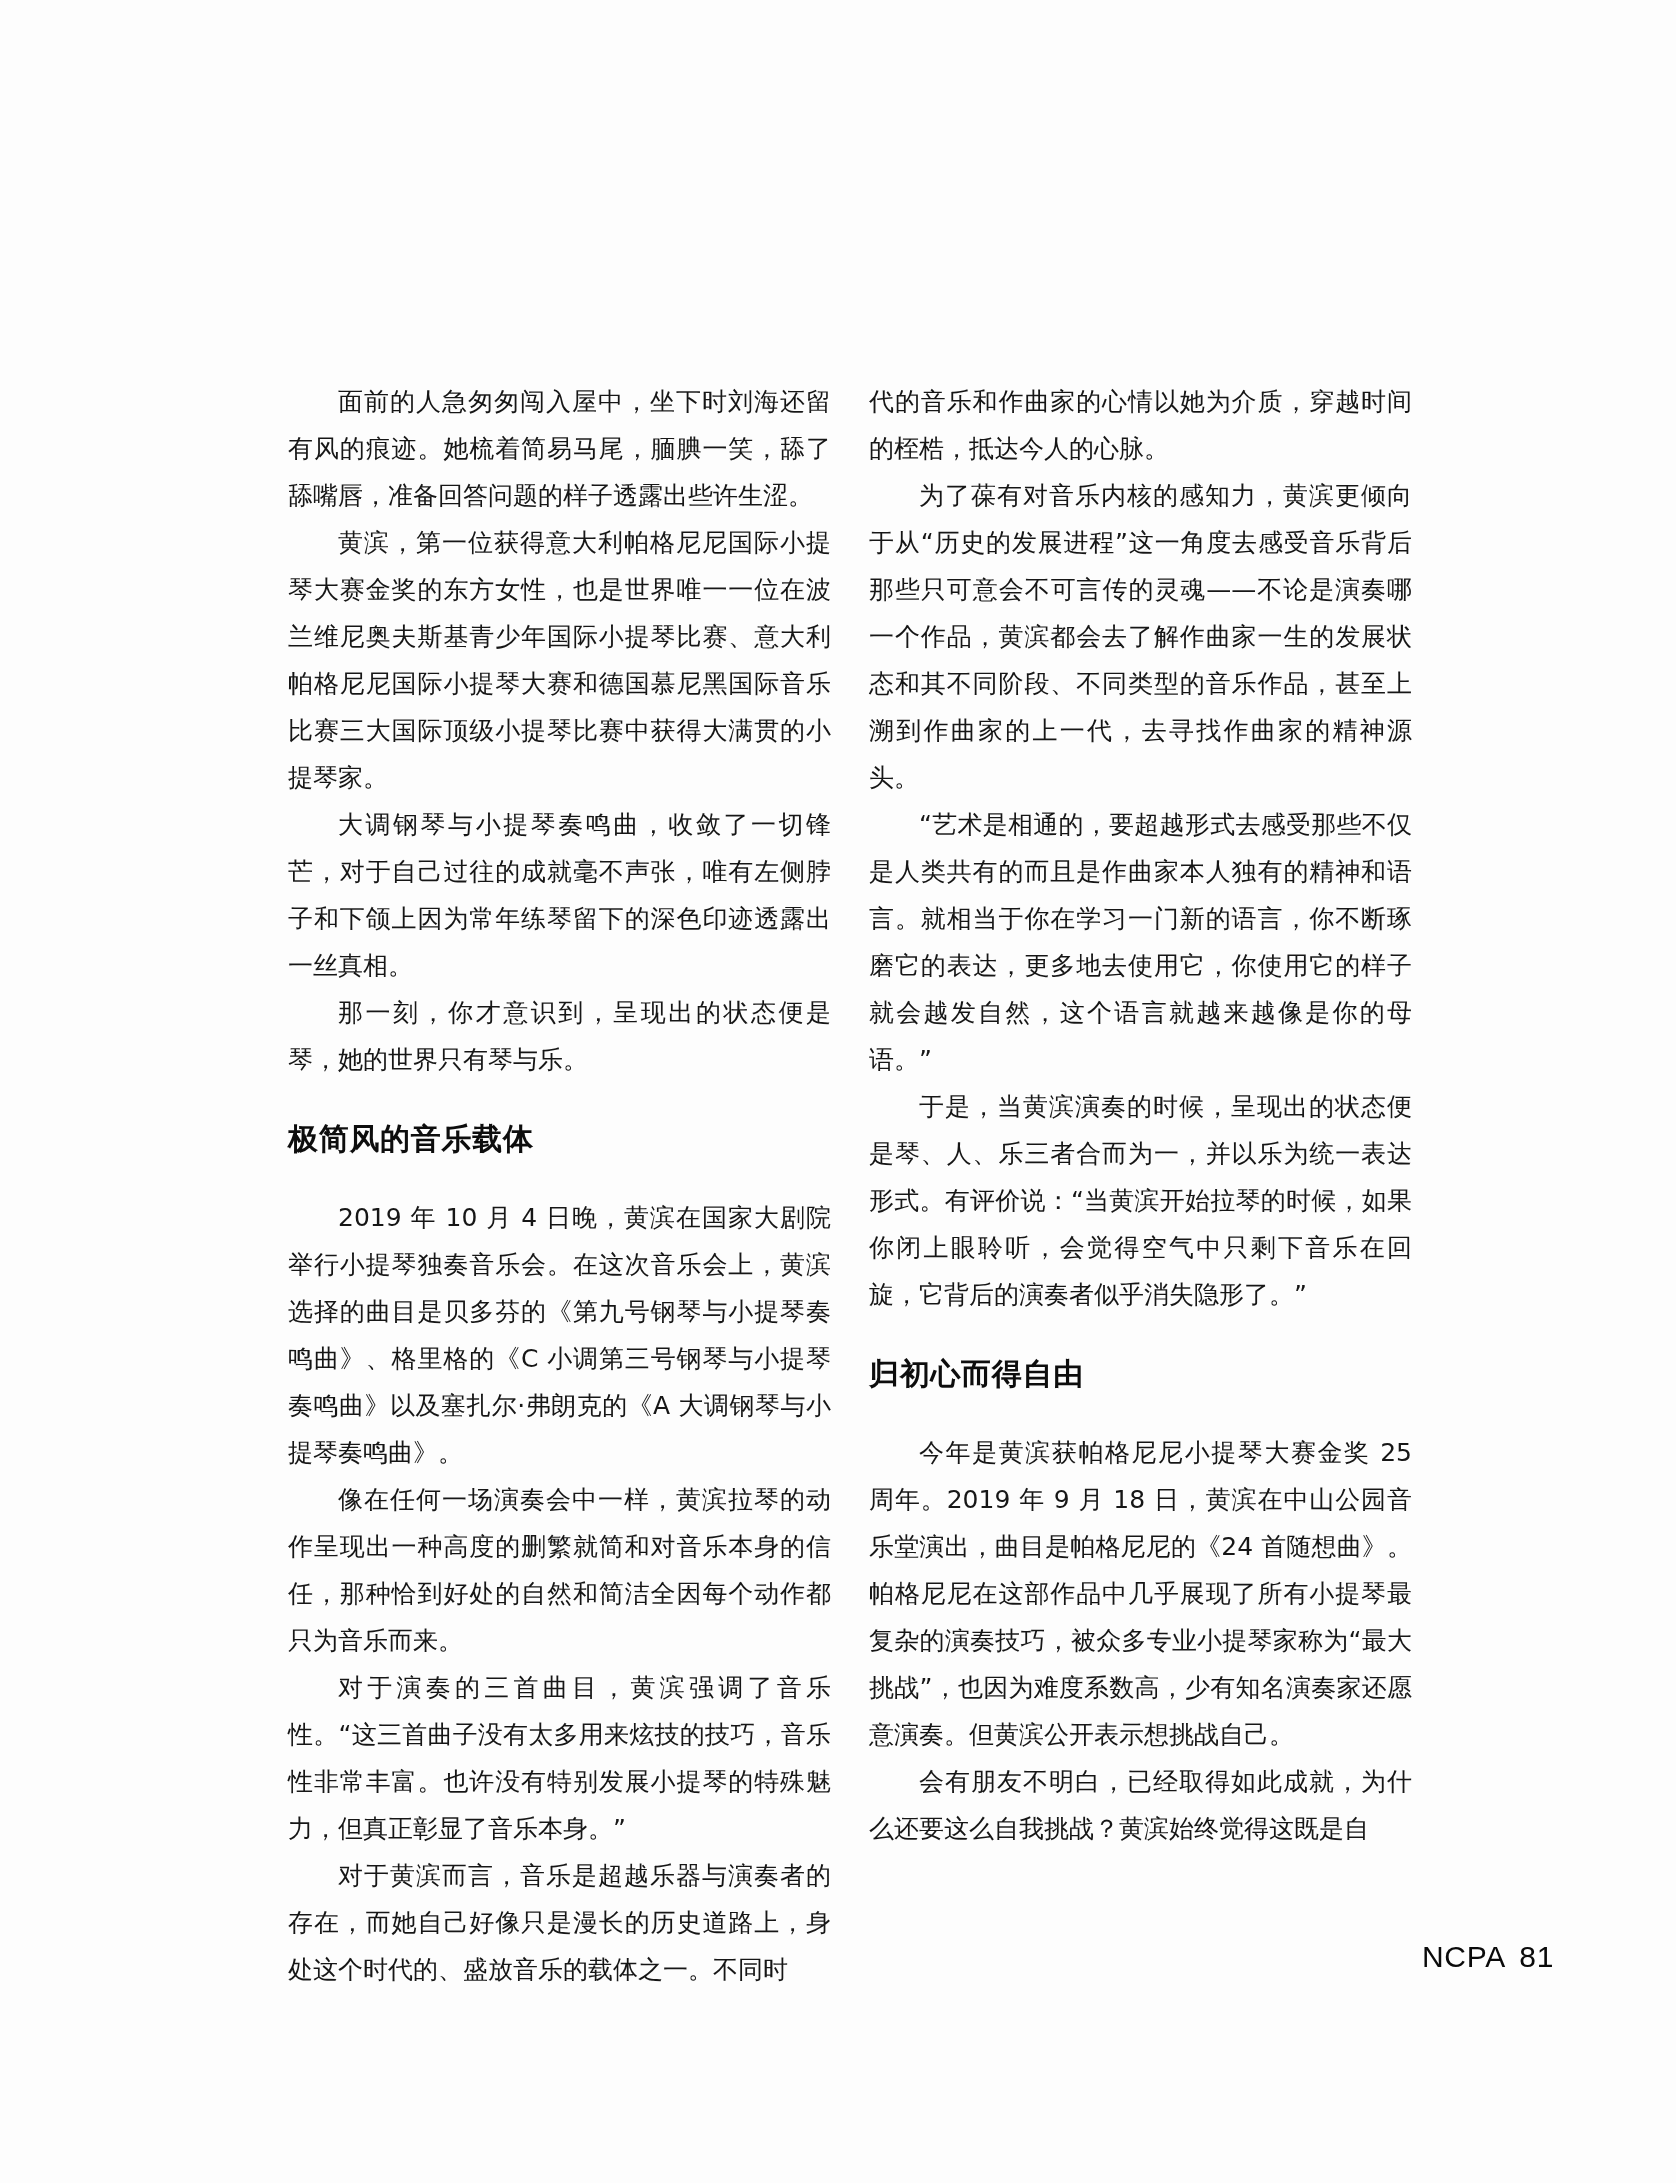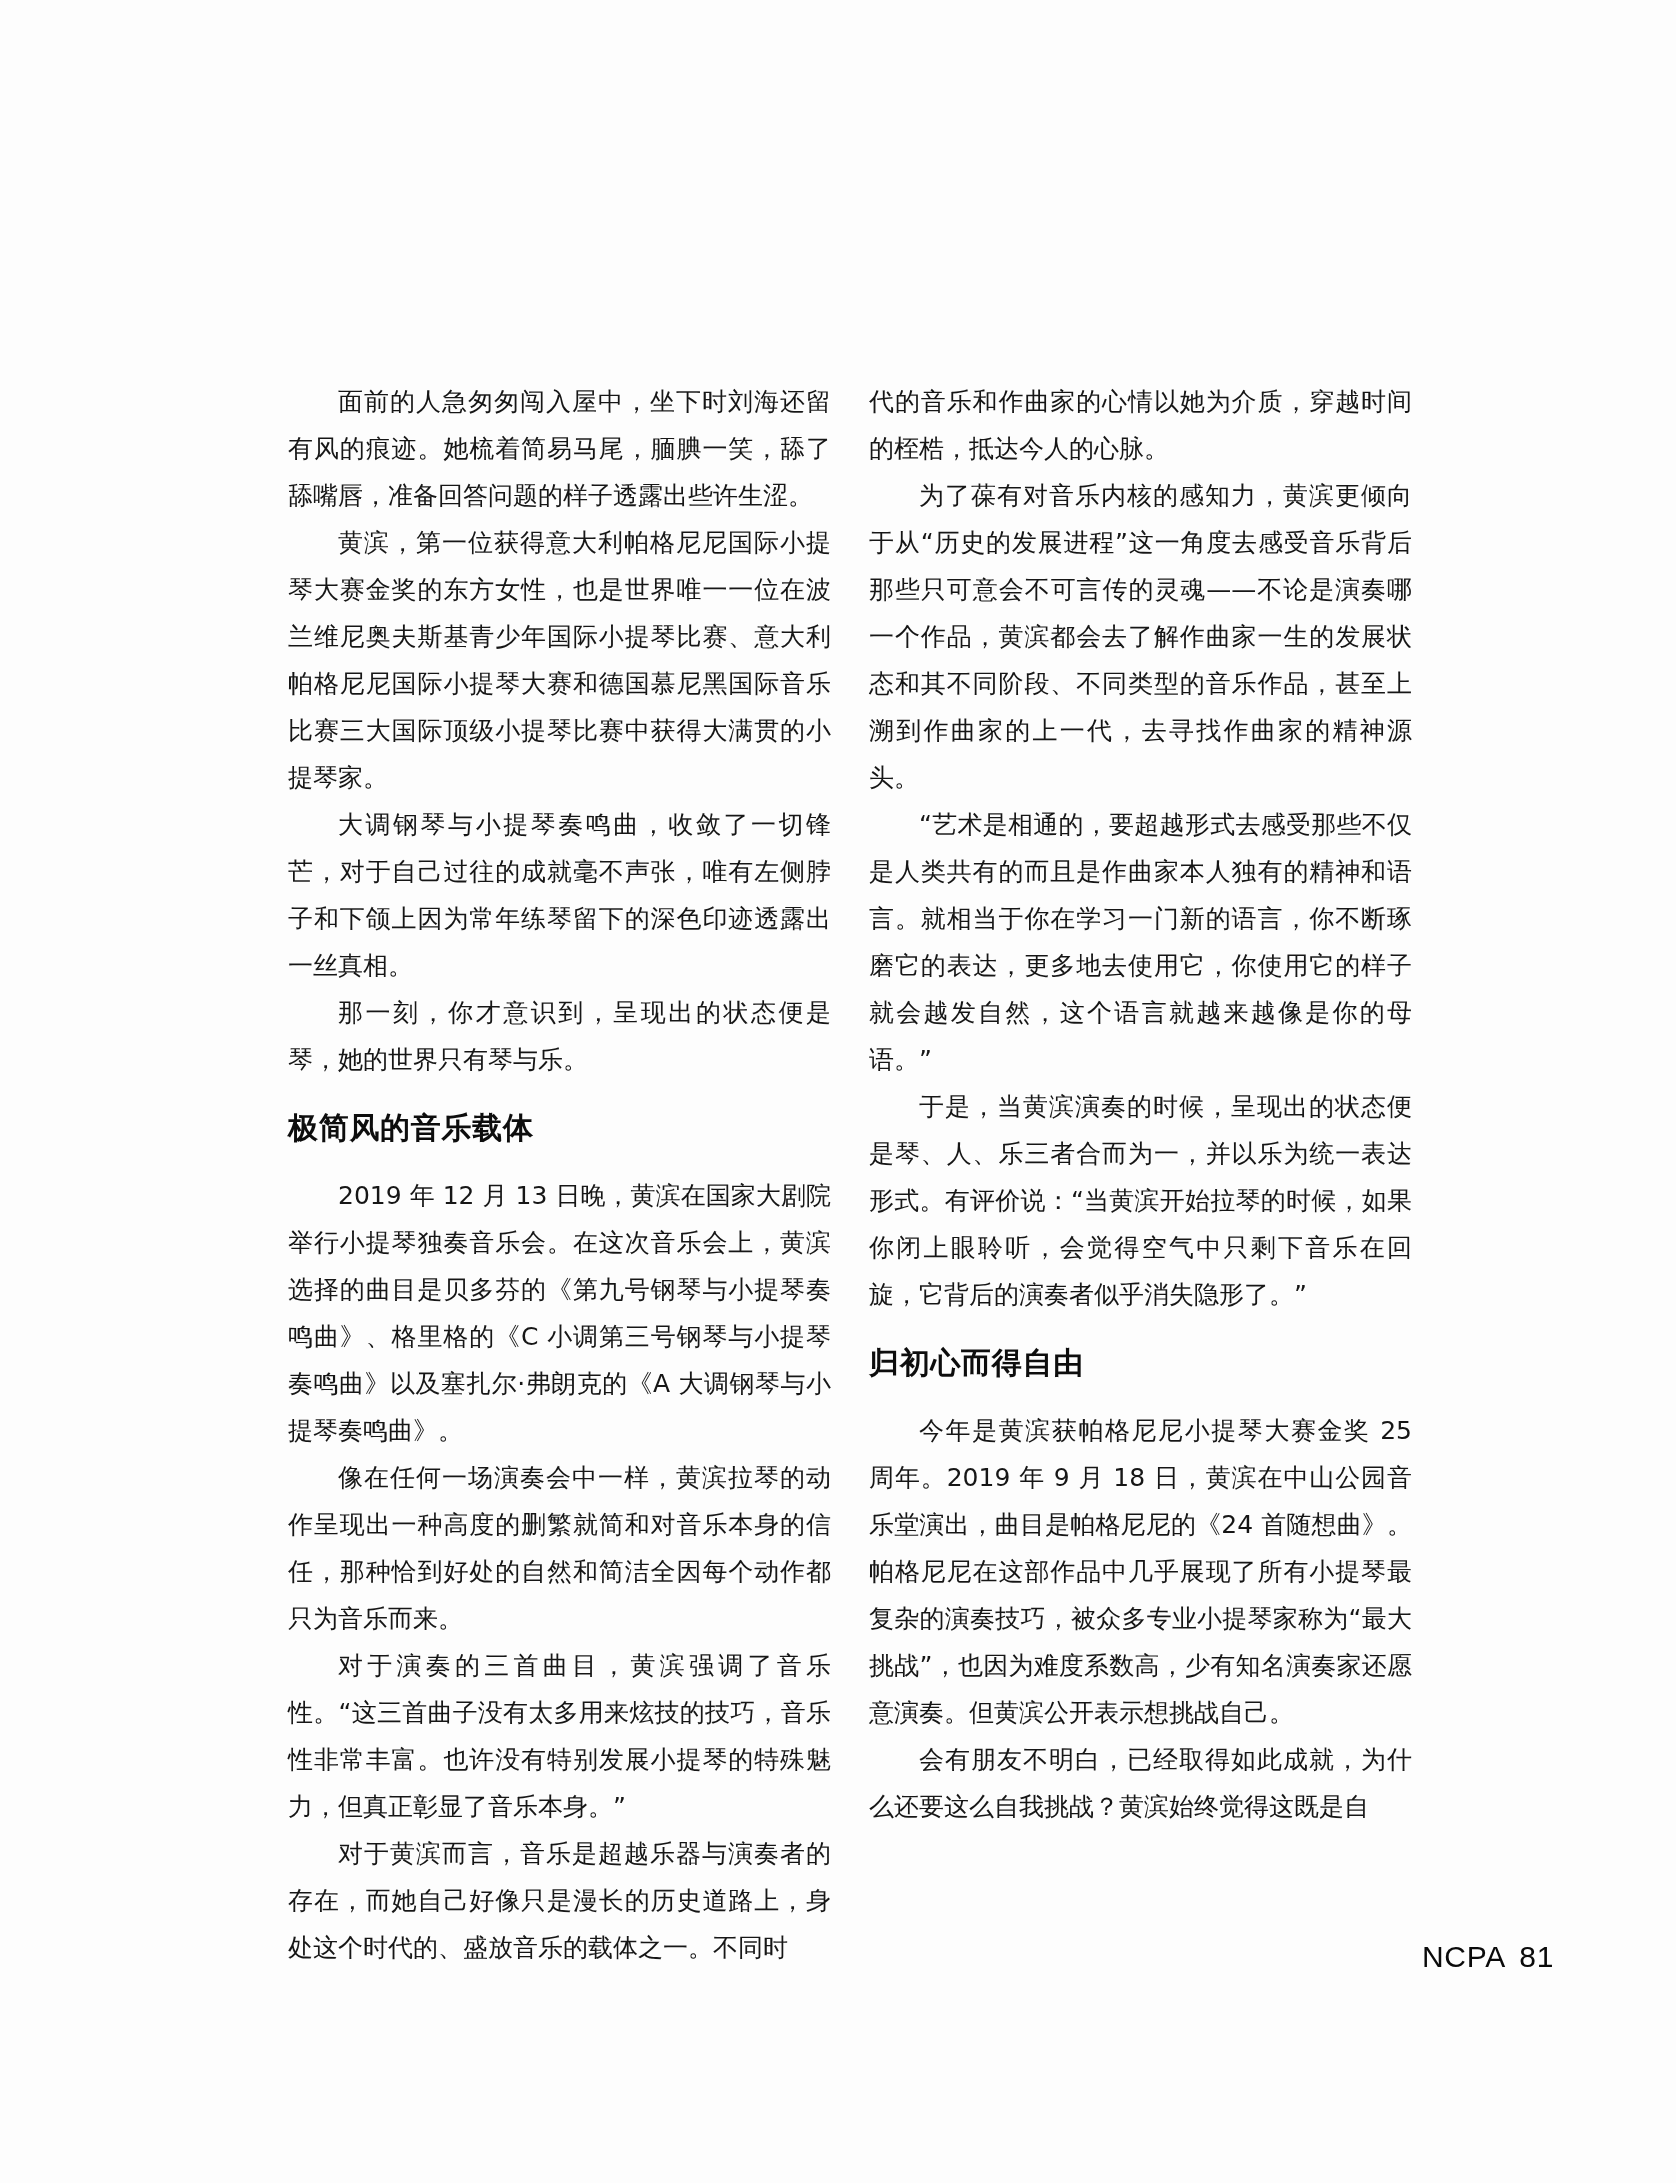--- a/index.html
+++ b/index.html
@@ -36,21 +36,21 @@
     color: #161616;
     text-align: justify;
     text-justify: inter-character;
     text-indent: 2em;
     font-weight: 400;
   }
   p.body-par.no-indent {
     text-indent: 0;
   }
   h2.section-heading {
-    margin: 21px 0;
+    margin: 32px 0;
     font-size: 30px;
     line-height: 47px;
     font-weight: 700;
     color: #0d0d0d;
     letter-spacing: 0.7px;
   }
   .footer {
     position: absolute;
     left: 1422px;
     top: 1940px;
@@ -67,21 +67,21 @@
 <body>
 
 <div class="page">
   <div class="content">
     <div class="column" id="col-0">
         <p class="body-par">面前的人急匆匆闯入屋中，坐下时刘海还留有风的痕迹。她梳着简易马尾，腼腆一笑，舔了舔嘴唇，准备回答问题的样子透露出些许生涩。</p>
         <p class="body-par">黄滨，第一位获得意大利帕格尼尼国际小提琴大赛金奖的东方女性，也是世界唯一一位在波兰维尼奥夫斯基青少年国际小提琴比赛、意大利帕格尼尼国际小提琴大赛和德国慕尼黑国际音乐比赛三大国际顶级小提琴比赛中获得大满贯的小提琴家。</p>
         <p class="body-par">大调钢琴与小提琴奏鸣曲，收敛了一切锋芒，对于自己过往的成就毫不声张，唯有左侧脖子和下颌上因为常年练琴留下的深色印迹透露出一丝真相。</p>
         <p class="body-par">那一刻，你才意识到，呈现出的状态便是琴，她的世界只有琴与乐。</p>
         <h2 class="section-heading">极简风的音乐载体</h2>
-        <p class="body-par">2019 年 12 月 13 日晚，黄滨在国家大剧院举行小提琴独奏音乐会。在这次音乐会上，黄滨选择的曲目是贝多芬的《第九号钢琴与小提琴奏鸣曲》、格里格的《C 小调第三号钢琴与小提琴奏鸣曲》以及塞扎尔·弗朗克的《A 大调钢琴与小提琴奏鸣曲》。</p>
+        <p class="body-par">2019 年 10 月 4 日晚，黄滨在国家大剧院举行小提琴独奏音乐会。在这次音乐会上，黄滨选择的曲目是贝多芬的《第九号钢琴与小提琴奏鸣曲》、格里格的《C 小调第三号钢琴与小提琴奏鸣曲》以及塞扎尔·弗朗克的《A 大调钢琴与小提琴奏鸣曲》。</p>
         <p class="body-par">像在任何一场演奏会中一样，黄滨拉琴的动作呈现出一种高度的删繁就简和对音乐本身的信任，那种恰到好处的自然和简洁全因每个动作都只为音乐而来。</p>
         <p class="body-par">对于演奏的三首曲目，黄滨强调了音乐性。“这三首曲子没有太多用来炫技的技巧，音乐性非常丰富。也许没有特别发展小提琴的特殊魅力，但真正彰显了音乐本身。”</p>
         <p class="body-par">对于黄滨而言，音乐是超越乐器与演奏者的存在，而她自己好像只是漫长的历史道路上，身处这个时代的、盛放音乐的载体之一。不同时</p>
       </div>
     <div class="column" id="col-1">
         <p class="body-par no-indent">代的音乐和作曲家的心情以她为介质，穿越时间的桎梏，抵达今人的心脉。</p>
         <p class="body-par">为了葆有对音乐内核的感知力，黄滨更倾向于从“历史的发展进程”这一角度去感受音乐背后那些只可意会不可言传的灵魂——不论是演奏哪一个作品，黄滨都会去了解作曲家一生的发展状态和其不同阶段、不同类型的音乐作品，甚至上溯到作曲家的上一代，去寻找作曲家的精神源头。</p>
         <p class="body-par">“艺术是相通的，要超越形式去感受那些不仅是人类共有的而且是作曲家本人独有的精神和语言。就相当于你在学习一门新的语言，你不断琢磨它的表达，更多地去使用它，你使用它的样子就会越发自然，这个语言就越来越像是你的母语。”</p>
         <p class="body-par">于是，当黄滨演奏的时候，呈现出的状态便是琴、人、乐三者合而为一，并以乐为统一表达形式。有评价说：“当黄滨开始拉琴的时候，如果你闭上眼聆听，会觉得空气中只剩下音乐在回旋，它背后的演奏者似乎消失隐形了。”</p>
         <h2 class="section-heading">归初心而得自由</h2>

